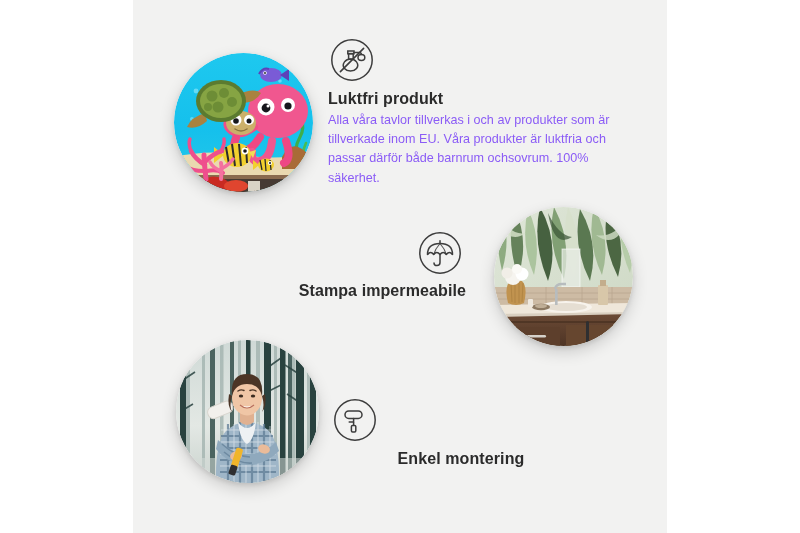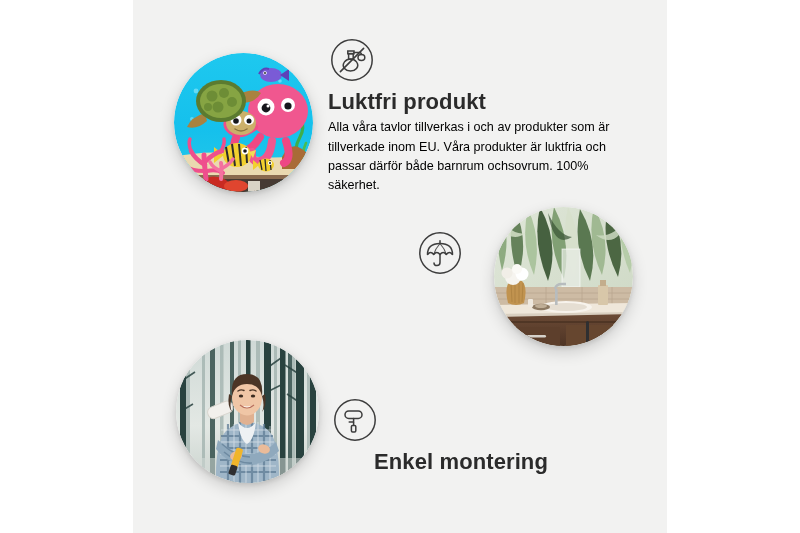--- a/index.html
+++ b/index.html
@@ -37,30 +37,30 @@
   }
 
   .icon-wrap {
     width: 44px;
     height: 44px;
     display: block;
   }
   .icon-wrap svg { display: block; }
 
   .feat-title {
-    font-size: 22px;
+    font-size: 16px;
     font-weight: bold;
     color: #2b2b2b;
     letter-spacing: 0.1px;
     margin: 7px 0 3px 0;
     line-height: 1.2;
   }
   .feat-body {
     font-size: 12.6px;
-    color: #000000;
+    color: #8b5cf6;
     line-height: 1.52;
     margin: 0;
   }
 
   
   .feature-odourless {
     left: 328px;
     top: 38px;
     width: 300px;
     text-align: left;
@@ -455,20 +455,21 @@
 
         <path d="M9.5 23.5 q3.1 -4 6.2 0 q3.1 -4 6.3 0 q3.2 -4 6.3 0 q3.1 -4 6.2 0" fill="none" stroke="#3d3d3d" stroke-width="1.5" stroke-linejoin="round"></path>
 
         <path d="M22 12.5 q-4.5 5 -6.3 11 M22 12.5 q4.5 5 6.3 11" fill="none" stroke="#3d3d3d" stroke-width="1.1" opacity="0.85"></path>
 
         <line x1="22" y1="9.8" x2="22" y2="12.5" stroke="#3d3d3d" stroke-width="1.5" stroke-linecap="round"></line>
 
         <path d="M22 23.5 l0 8 q0 3 -3 3 q-3 0 -3 -2.6" fill="none" stroke="#3d3d3d" stroke-width="1.5" stroke-linecap="round"></path>
       </svg>
     </span>
+    <div class="feat-title">Stampa impermeabile</div>
   </div>
 
   <div class="feature feature-mounting">
     <span class="icon-wrap">
       <svg width="44" height="44" viewBox="0 0 44 44" xmlns="http://www.w3.org/2000/svg">
         <circle cx="22" cy="22" r="20.2" fill="none" stroke="#3d3d3d" stroke-width="1.5"></circle>
 
         <rect x="12" y="13" width="17" height="7.4" rx="3.7" fill="none" stroke="#3d3d3d" stroke-width="1.5"></rect>
 
         <path d="M20.6 20.4 l0 3.6 l-4.4 0" fill="none" stroke="#3d3d3d" stroke-width="1.5" stroke-linecap="round" stroke-linejoin="round"></path>

